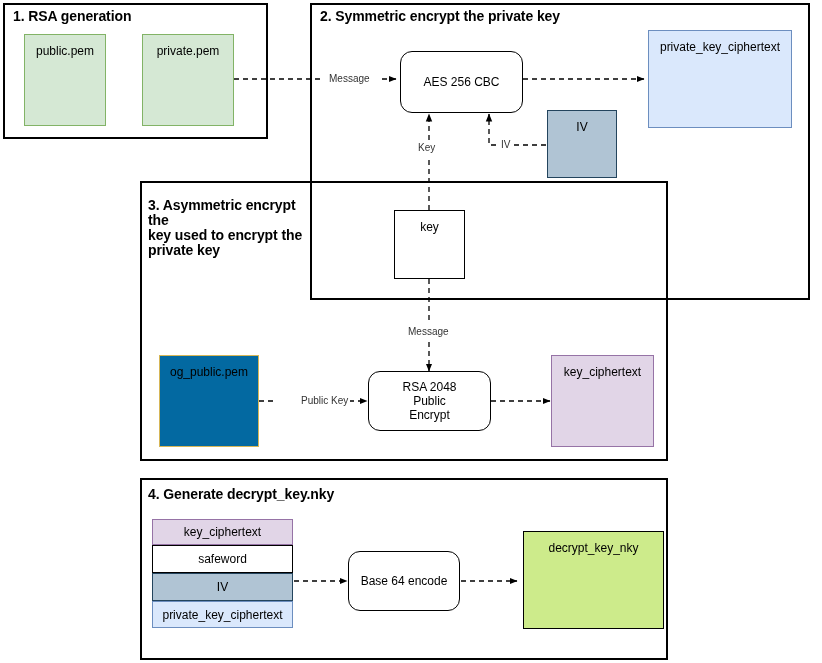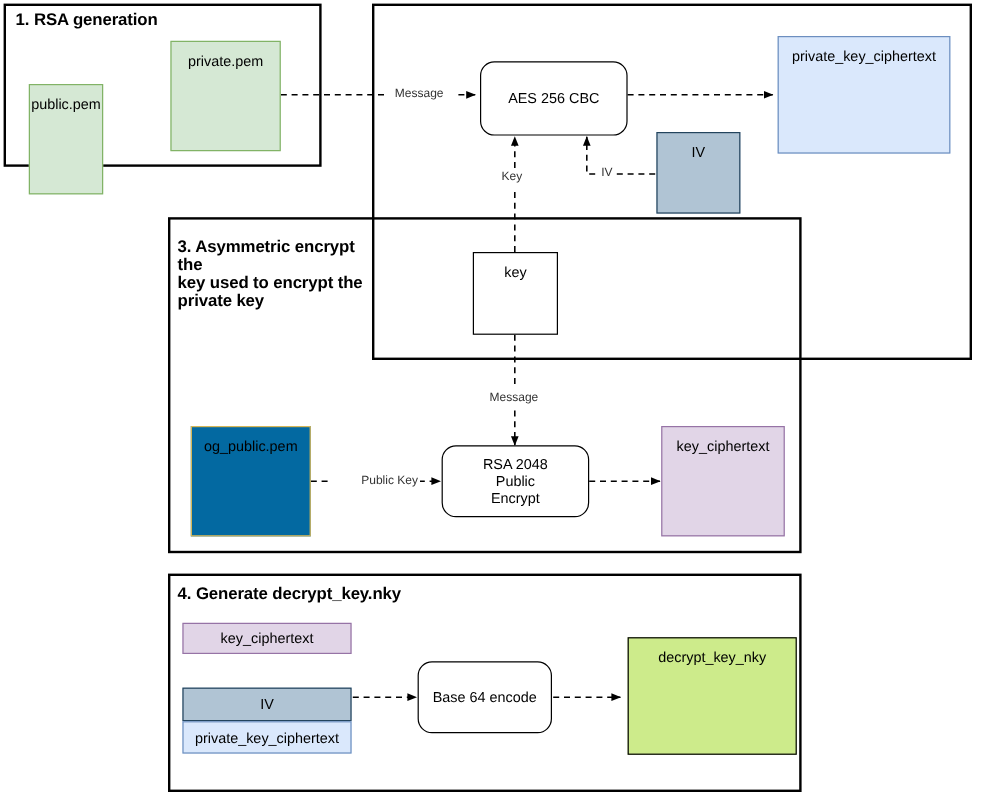--- a/index.html
+++ b/index.html
@@ -140,31 +140,32 @@
     </g>
 
     <g>
       <path d="M461,581 L517,581" stroke="#000000" stroke-width="1.3" stroke-dasharray="5,4" fill="none" marker-end="url(#arrow)"></path>
     </g>
   </svg>
 
   <div class="group" style="left:3px; top:3px; width:265px; height:136px;"></div>
   <div class="group-title" style="left:13px; top:9px; width:240px;">1. RSA generation</div>
 
-  <div class="node" style="left:24px; top:34px; width:62px; height:92px;
-              background:#d5e8d4; border:1.4px solid #82b366;margin-top:36px;">
+  <div class="node" style="left:24px; top:34px; width:82px; height:92px;
+              background:#d5e8d4; border:1.4px solid #82b366;">
     <span>public.pem</span>
   </div>
 
   <div class="node" style="left:142px; top:34px; width:92px; height:92px;
               background:#d5e8d4; border:1.4px solid #82b366;">
     <span>private.pem</span>
   </div>
 
   <div class="group" style="left:310px; top:3px; width:500px; height:297px;"></div>
+  <div class="group-title" style="left:320px; top:9px; width:400px;">2. Symmetric encrypt the private key</div>
 
   <div class="node center-text rounded" style="left:400px; top:51px; width:123px; height:62px;text-align:right;">
     <span>AES 256 CBC</span>
   </div>
 
   <div class="node" style="left:547px; top:110px; width:70px; height:68px;
               background:#b0c4d4; border:1.6px solid #23445d;">
     <span>IV</span>
   </div>
 
@@ -197,20 +198,24 @@
     <span>key_ciphertext</span>
   </div>
 
   <div class="group" style="left:140px; top:478px; width:528px; height:182px;"></div>
   <div class="group-title" style="left:148px; top:487px; width:300px;">4. Generate decrypt_key.nky</div>
 
   <div class="stack-row" style="left:152px; top:519px; width:141px; height:26px;
               background:#e1d5e7; border:1.4px solid #9673a6;">
     <span>key_ciphertext</span>
   </div>
+  <div class="stack-row" style="left:152px; top:545px; width:141px; height:28px;
+              background:#ffffff; border:1.4px solid #000000;">
+    <span>safeword</span>
+  </div>
   <div class="stack-row" style="left:152px; top:573px; width:141px; height:28px;
               background:#b0c4d4; border:1.4px solid #23445d;">
     <span>IV</span>
   </div>
   <div class="stack-row" style="left:152px; top:601px; width:141px; height:27px;
               background:#dae8fc; border:1.4px solid #6c8ebf;">
     <span>private_key_ciphertext</span>
   </div>
 
   <div class="node center-text rounded" style="left:348px; top:551px; width:112px; height:60px;">

